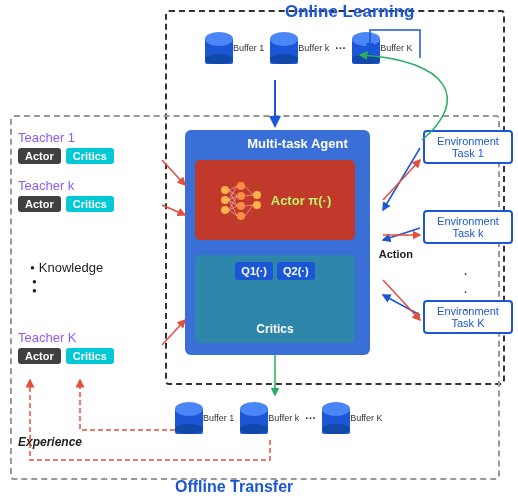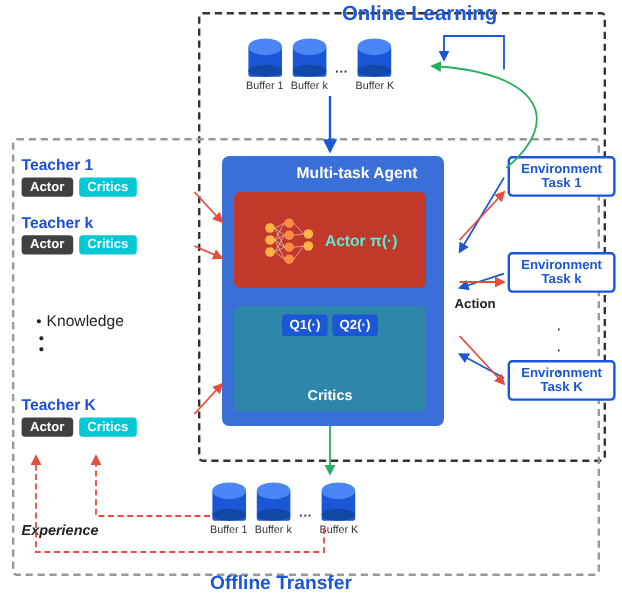--- a/index.html
+++ b/index.html
@@ -67,21 +67,21 @@
     
     .actor-box {
       position: absolute;
       top: 160px; left: 195px;
       width: 160px; height: 80px;
       background: #c0392b;
       border-radius: 5px;
       display: flex; align-items: center; justify-content: center;
     }
     .actor-inner-label {
-      color: #5eead4; font-size: 13px; font-weight: bold; text-align: center;
+      color: #bef264; font-size: 13px; font-weight: bold; text-align: center;
     }
 
     
     .critics-box {
       position: absolute;
       top: 255px; left: 195px;
       width: 160px; height: 88px;
       background: #2e86ab;
       border-radius: 5px;
       display: flex; align-items: center; justify-content: center;
@@ -92,21 +92,21 @@
     .teachers-area {
       position: absolute;
       top: 130px; left: 18px;
       width: 155px; height: 240px;
     }
     .teacher-item {
       position: relative;
       margin-bottom: 8px;
     }
     .teacher-label {
-      font-size: 13px; font-weight: bold; color: #1d4ed8;
+      font-size: 13px; font-weight: normal; color: #8b5cf6;
       margin-bottom: 3px;
     }
     .teacher-badges {
       display: flex; gap: 5px;
     }
     .badge-actor {
       background: #404040;
       color: #fff;
       font-size: 11px; font-weight: bold;
       padding: 2px 7px;
@@ -126,21 +126,21 @@
       font-size: 13px; color: #222;
     }
 
     
     .buffer-group {
       position: absolute;
       display: flex; gap: 6px; align-items: flex-end;
     }
 
     .buffer-item {
-      display: flex; flex-direction: column; align-items: center;
+      display: flex; flex-direction: row; align-items: center;
       font-size: 9px; color: #333;
     }
 
     .cylinder {
       width: 28px; height: 34px;
       position: relative;
     }
     .cyl-body {
       width: 28px; height: 26px;
       background: #1a56d6;
@@ -174,21 +174,21 @@
     }
 
     
     .env-box {
       position: absolute;
       right: 5px;
       border: 2px solid #1a56d6;
       border-radius: 4px;
       padding: 3px 6px;
       font-size: 11px;
-      font-weight: bold;
+      font-weight: normal;
       color: #1a56d6;
       background: #fff;
       text-align: center;
       min-width: 90px;
     }
     .env1 { top: 130px; }
     .env-k { top: 210px; }
     .env-K { top: 300px; }
 
     

